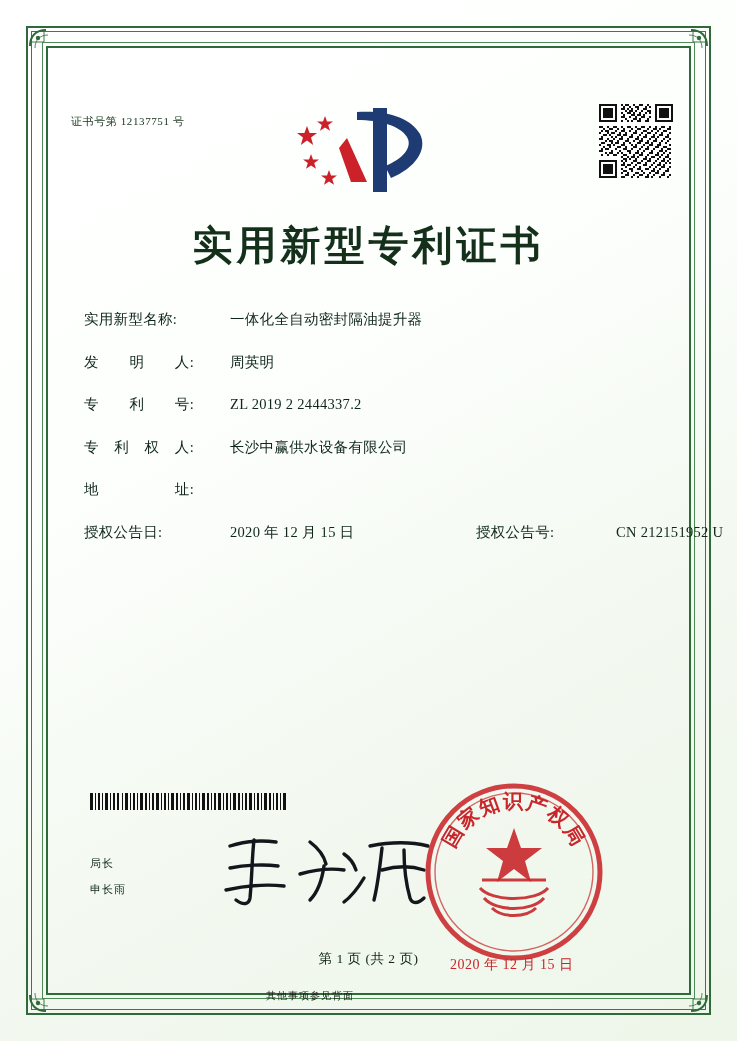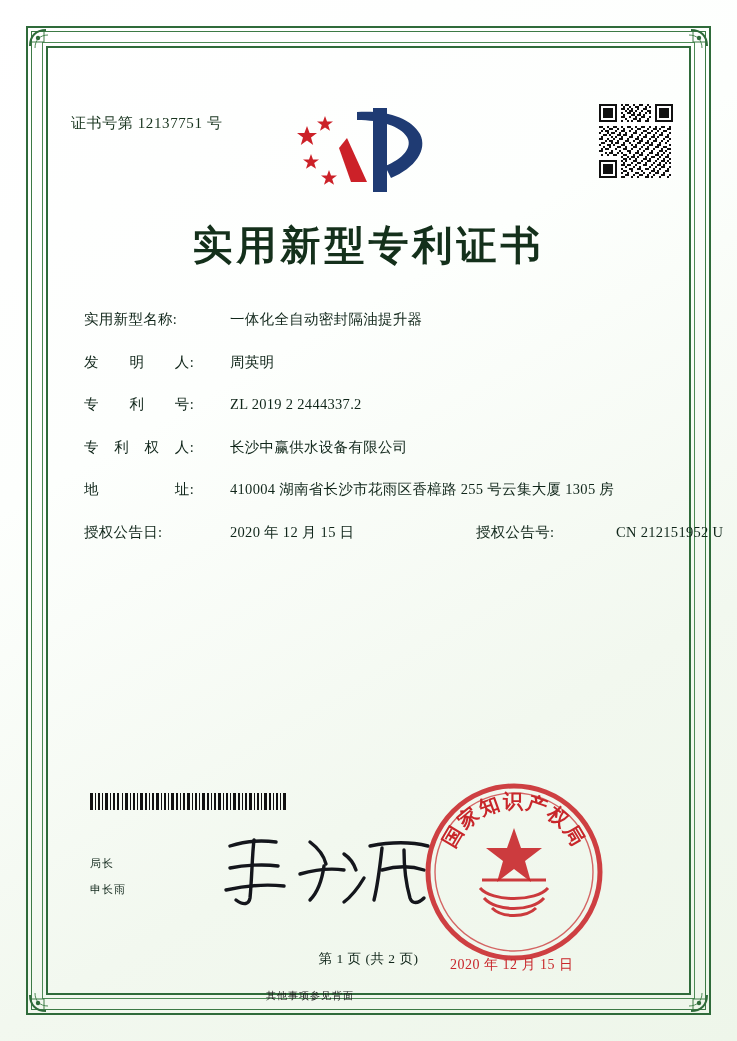--- a/index.html
+++ b/index.html
@@ -66,21 +66,21 @@
     position: absolute;
     left: 62px; top: 60px;
     width: 613px;
     height: 920px;
   }
 
   .cert-no {
     position: absolute;
     left: 9px;
     top: 54px;
-    font-size: 15px;
+    font-size: 11px;
     letter-spacing: 0.6px;
     color: #17331d;
     text-align: center;
   }
 
   .logo {
     position: absolute;
     left: 233px;
     top: 44px;
     width: 140px;
@@ -617,21 +617,20 @@
           <span>人:</span>
         </div>
         <div class="field-value">长沙中赢供水设备有限公司</div>
       </div>
 
       <div class="field-row">
         <div class="field-label spread">
           <span>地</span>
           <span>址:</span>
         </div>
-        <div class="field-value">410004 湖南省长沙市花雨区香樟路 255 号云集大厦 1305 房</div>
       </div>
 
       <div class="field-row pair">
         <div class="field-label">授权公告日:</div>
         <div class="field-value first">2020 年 12 月 15 日</div>
         <div class="field-label2">授权公告号:</div>
         <div class="field-value">CN 212151952 U</div>
       </div>
 
     </div>

